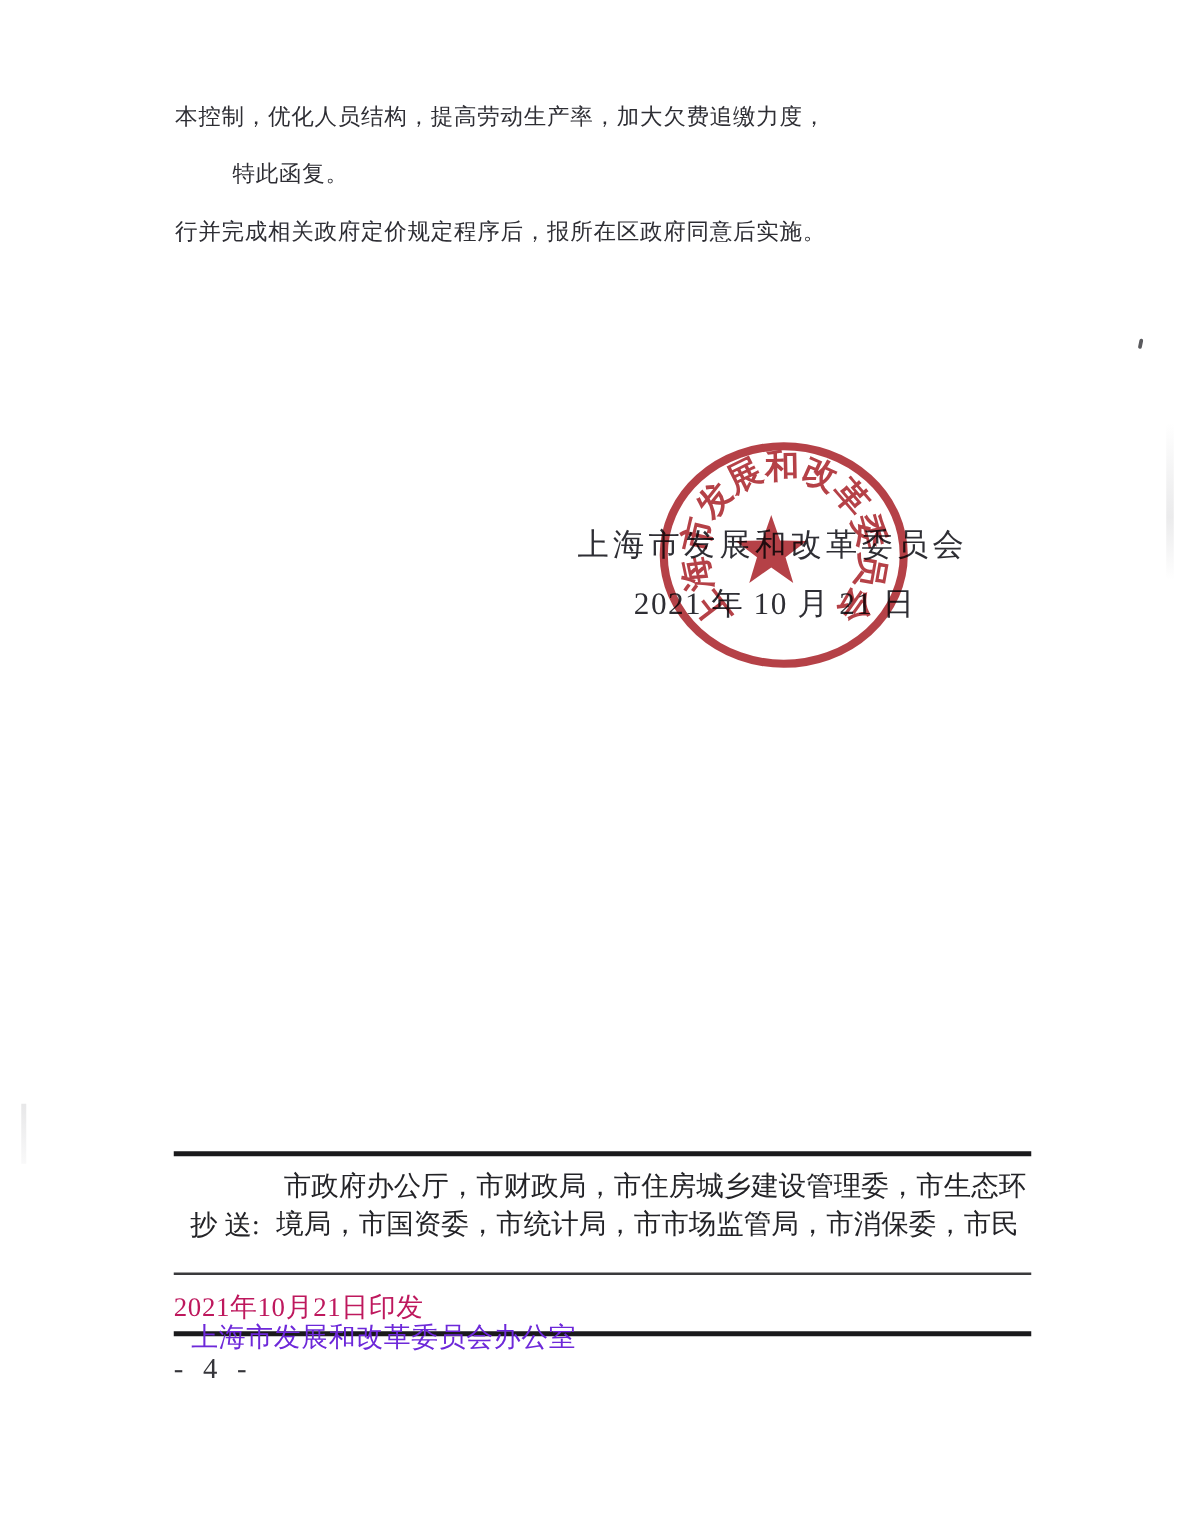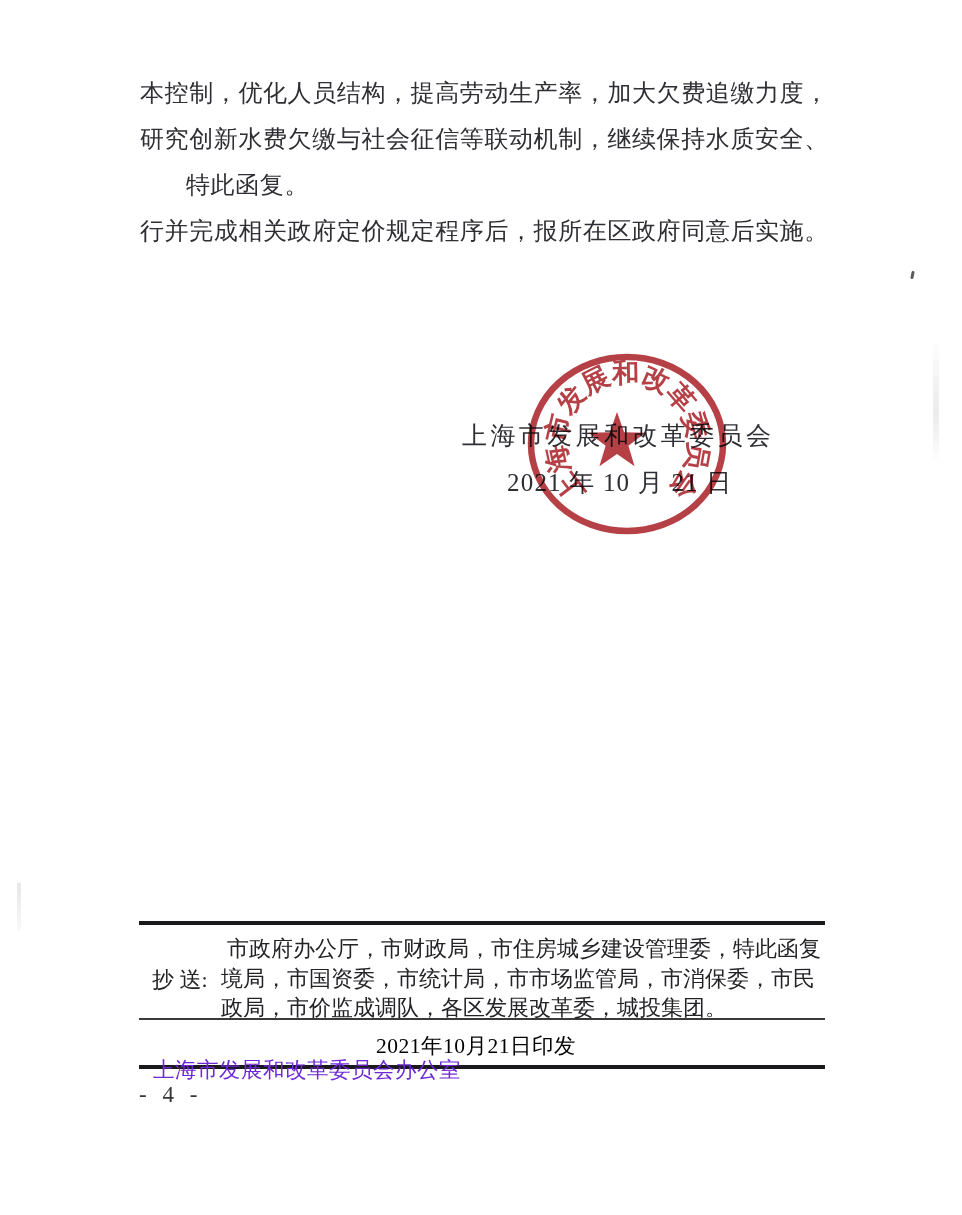--- a/index.html
+++ b/index.html
@@ -6,21 +6,21 @@
   body{
     width:962px;height:1215px;position:relative;background:#ffffff;
     font-family:"Liberation Serif","DejaVu Serif",serif;
     color:#2e2e34;overflow:hidden;
   }
   .abs{position:absolute;}
 
   
   .doc-body{
     left:140px;top:70px;width:722px;
-    font-size:24px;line-height:46px;letter-spacing:0.6px;
+    font-size:18px;line-height:46px;letter-spacing:0.6px;
     color:#2e2e34;
   }
   .doc-line{white-space:nowrap;}
   .doc-line.indent{padding-left:46px;}
 
   
   .sig-org{left:462px;top:419px;font-size:25px;letter-spacing:3.4px;white-space:nowrap;}
   .sig-date{left:507px;top:466px;font-size:25px;letter-spacing:1.2px;white-space:nowrap;}
 
   
@@ -34,37 +34,36 @@
   .rule-top{left:139px;top:921px;width:686px;height:3.5px;}
   .rule-mid{left:139px;top:1018px;width:686px;height:1.5px;background:#3a3a3c;}
   .rule-bot{left:139px;top:1065px;width:686px;height:4px;}
 
   .cc-label{left:152px;top:965px;font-size:22px;letter-spacing:0;white-space:nowrap;color:#232327;}
   .cc-lines{left:221px;top:934px;width:625px;font-size:22px;line-height:29.5px;color:#232327;}
   .cc-line{white-space:nowrap;}
   .cc-line.first{padding-left:6px;}
 
   .issuer{left:153px;top:1031px;font-size:21.5px;letter-spacing:0.5px;white-space:nowrap;color:#6d28d9;margin-top:24px;}
-  .print-date{left:139px;top:1031px;width:674px;text-align:center;font-size:21.5px;
-              letter-spacing:0.5px;white-space:nowrap;color:#000000;}
+  .print-date{left:139px;top:1031px;width:674px;text-align:left;font-size:21.5px;
+              letter-spacing:0.5px;white-space:nowrap;color:#be185d;}
   .page-num{left:139px;top:1082px;font-size:23px;letter-spacing:5px;color:#35353a;}
 
   
   .speck{left:911px;top:271px;width:3px;height:8px;background:#5a5a5e;border-radius:2px;transform:rotate(12deg);}
   .streak-right{left:933px;top:338px;width:6px;height:126px;
     background:linear-gradient(to bottom,rgba(60,60,70,0),rgba(60,60,70,0.07) 40%,rgba(60,60,70,0.1) 60%,rgba(60,60,70,0));}
   .streak-left{left:17px;top:883px;width:4px;height:48px;
     background:linear-gradient(to bottom,rgba(60,60,70,0.12),rgba(60,60,70,0.03));}
 </style>
 </head>
 <body style="color: rgb(46, 46, 52);">
 
 <div class="abs doc-body">
   <div class="doc-line">本控制，优化人员结构，提高劳动生产率，加大欠费追缴力度，</div>
-  <div class="doc-line">研究创新水费欠缴与社会征信等联动机制，继续保持水质安全、</div>
   <div class="doc-line indent">特此函复。</div>
   <div class="doc-line">行并完成相关政府定价规定程序后，报所在区政府同意后实施。</div>
 </div>
 
 <div class="abs sig-org">上海市发展和改革委员会</div>
 <div class="abs sig-date">2021 年 10 月 21 日</div>
 
 <div class="abs seal">
   <svg viewBox="0 0 208 192" xmlns="http://www.w3.org/2000/svg">
     <defs>
@@ -77,23 +76,22 @@
     </text>
   </svg>
 </div>
 
 <div class="abs rule rule-top"></div>
 <div class="abs rule-mid"></div>
 <div class="abs rule rule-bot"></div>
 
 <div class="abs cc-label">抄 送:</div>
 <div class="abs cc-lines">
-  <div class="cc-line first">市政府办公厅，市财政局，市住房城乡建设管理委，特此函复</div>
+  <div class="cc-line first">市政府办公厅，市财政局，市住房城乡建设管理委，市生态环</div>
   <div class="cc-line">境局，市国资委，市统计局，市市场监管局，市消保委，市民</div>
-  <div class="cc-line">政局，市价监成调队，各区发展改革委，城投集团。</div>
 </div>
 
 <div class="abs print-date">2021年10月21日印发</div>
 <div class="abs issuer">上海市发展和改革委员会办公室</div>
 
 <div class="abs page-num">- 4 -</div>
 
 <div class="abs speck"></div>
 <div class="abs streak-right"></div>
 <div class="abs streak-left"></div>

